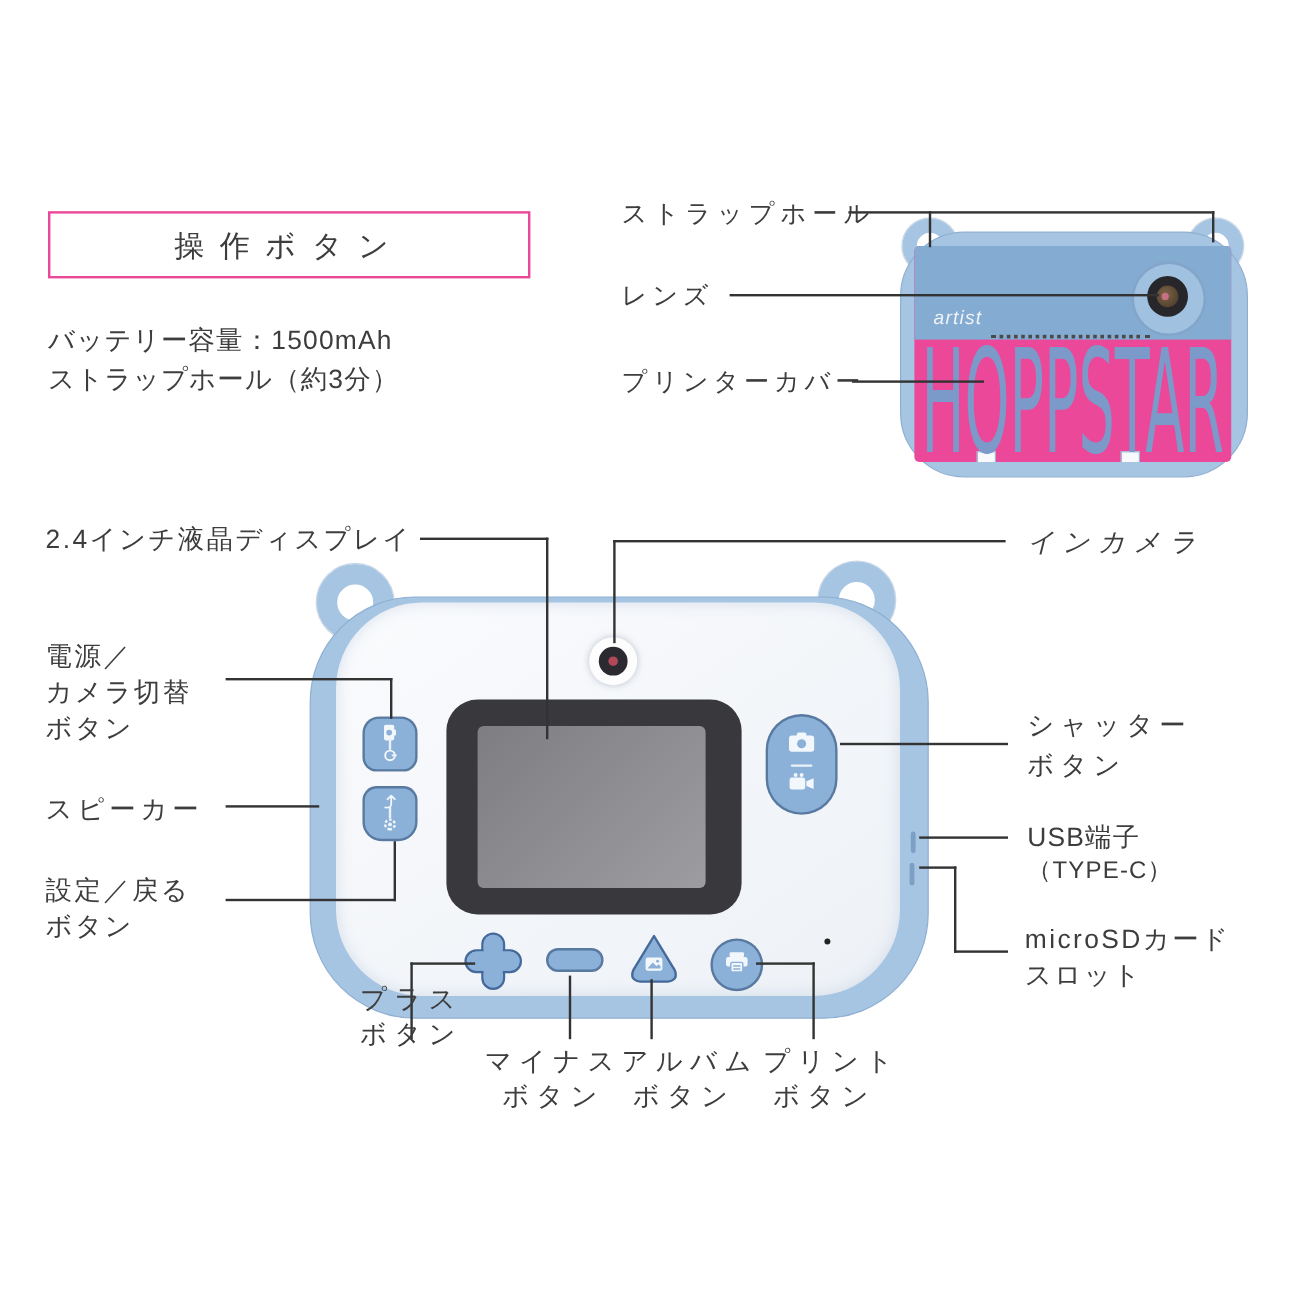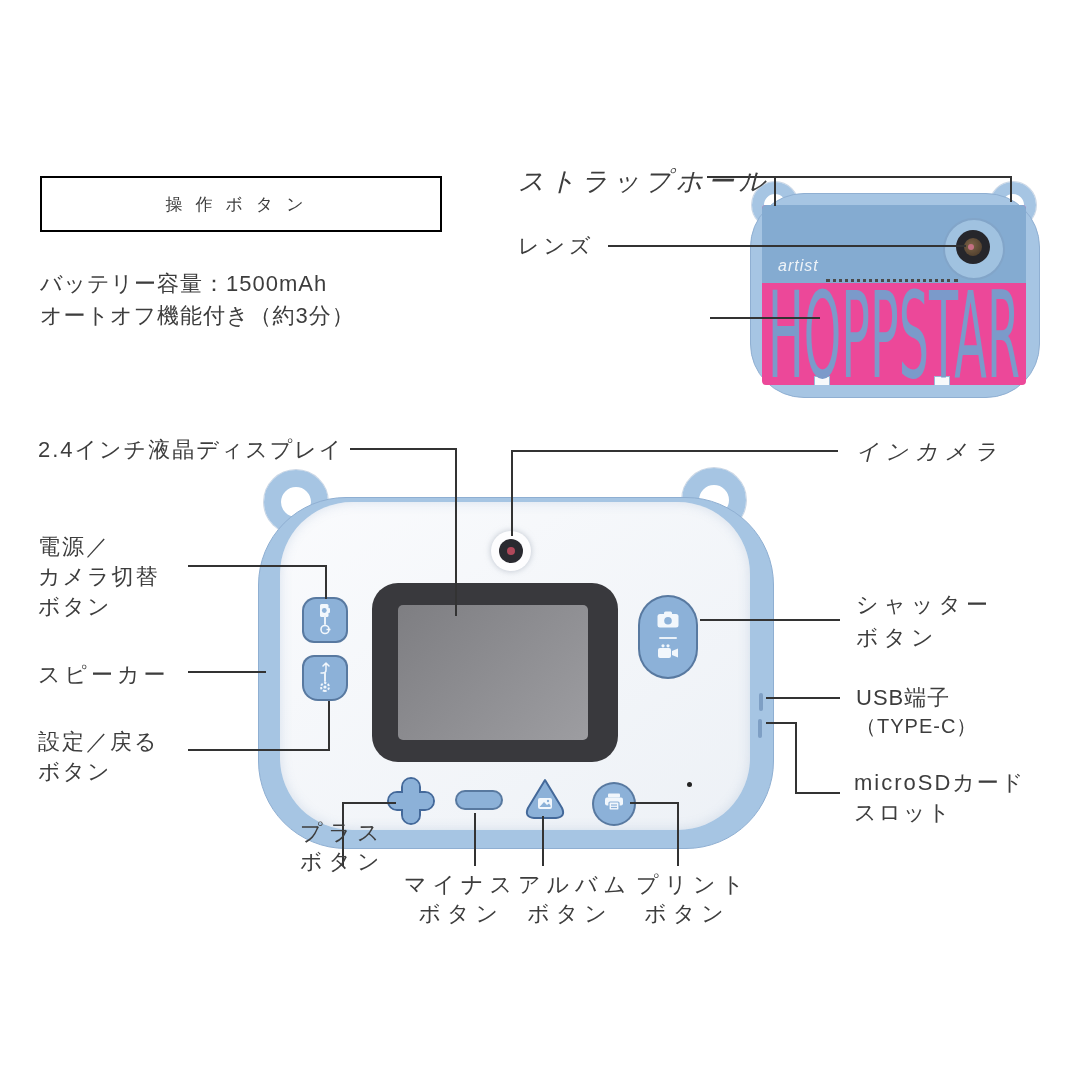--- a/index.html
+++ b/index.html
@@ -2,22 +2,22 @@
 <html><head>
 <meta charset="utf-8">
 <style>
   html,body{margin:0;padding:0;background:#fff;}
   #stage{position:relative;width:1080px;height:1080px;background:#ffffff;overflow:hidden;
          font-family:"Liberation Sans","DejaVu Sans",sans-serif;color:#3d3d3d;}
   .ln{position:absolute;background:#333;z-index:5;}
   .lbl{position:absolute;font-size:22px;letter-spacing:3px;color:#3d3d3d;z-index:6;white-space:nowrap;}
   .two{line-height:30px;}
   
-  .opsbox{position:absolute;left:40px;top:176px;width:398px;height:52px;border:2px solid #000000;
-          display:flex;align-items:center;justify-content:center;font-size:17px;letter-spacing:13px;z-index:6;}
+  .opsbox{position:absolute;left:40px;top:176px;width:398px;height:52px;border:2px solid #ec4899;
+          display:flex;align-items:center;justify-content:center;font-size:25px;letter-spacing:13px;z-index:6;}
   
   .donut{position:absolute;border-radius:50%;background:transparent;z-index:1;}
   .body-blue{position:absolute;background:#a6c5e3;border:1px solid #8fafd2;z-index:2;}
   .face{position:absolute;background:linear-gradient(145deg,#fafbfd,#edf1f6);border-radius:72px;z-index:3;
         box-shadow:inset 0 0 12px rgba(120,150,190,.25);}
   .btn{position:absolute;background:#8cb1d8;border:2px solid rgba(45,75,115,.55);z-index:4;
        display:flex;flex-direction:column;align-items:center;justify-content:center;gap:3px;}
   .rot{transform:rotate(90deg);display:flex;}
   .mini-divider{width:14px;height:2px;background:#eaf1f8;border-radius:1px;transform:rotate(90deg);}
   .notch{position:absolute;background:#7e9fc4;border-radius:2px;z-index:4;}
@@ -25,21 +25,21 @@
 </style>
 </head>
 <body>
 
 <div id="stage">
 
   <div class="opsbox">
     <span>操作ボタン</span>
   </div>
   <div class="lbl" style="left:40px;top:269px;letter-spacing:1px;">バッテリー容量：1500mAh</div>
-  <div class="lbl" style="left:40px;top:301px;letter-spacing:1px;">オートオフ機能付き（約3分）</div>
+  <div class="lbl" style="left:40px;top:301px;letter-spacing:1px;">ストラップホール（約3分）</div>
 
   <div style="position:absolute;left:748px;top:170px;width:292px;height:226px;z-index:1;">
     <div class="donut" style="left:4px;top:12px;width:22px;height:22px;border:12px solid #a6c5e3;box-shadow:0 0 0 1px rgba(110,140,180,.35);"></div>
     <div class="donut" style="left:242px;top:12px;width:22px;height:22px;border:12px solid #a6c5e3;box-shadow:0 0 0 1px rgba(110,140,180,.35);"></div>
     <div class="body-blue" style="left:2px;top:23px;width:288px;height:203px;border-radius:54px;"></div>
     <div style="position:absolute;left:14px;top:35px;width:264px;height:180px;border-radius:4px;overflow:hidden;background:#ec4899;z-index:3;">
       <div style="position:absolute;left:0;top:0;width:264px;height:78px;background:#84abd1;"></div>
       <div style="position:absolute;left:16px;top:52px;color:#eef3f8;font-size:16px;letter-spacing:1px;font-style:italic;">artist</div>
       <div style="position:absolute;left:64px;top:74px;width:132px;height:0;border-top:3px dotted #4a4a4a;"></div>
       <svg class="brandletters" style="left:0;top:79px;" width="264" height="101" viewBox="0 0 264 101">
@@ -173,22 +173,23 @@
   <div class="ln" style="left:766px;top:722px;width:31px;height:2px;"></div>
   <div class="ln" style="left:795px;top:722px;width:2px;height:72px;"></div>
   <div class="ln" style="left:795px;top:792px;width:45px;height:2px;"></div>
   <div class="ln" style="left:342px;top:802px;width:54px;height:2px;"></div>
   <div class="ln" style="left:342px;top:802px;width:2px;height:64px;"></div>
   <div class="ln" style="left:474px;top:813px;width:2px;height:53px;"></div>
   <div class="ln" style="left:542px;top:816px;width:2px;height:50px;"></div>
   <div class="ln" style="left:630px;top:802px;width:49px;height:2px;"></div>
   <div class="ln" style="left:677px;top:802px;width:2px;height:64px;"></div>
 
-  <div class="lbl" style="left:518px;top:164px;font-size:26px;letter-spacing:5px;font-style:italic;">ストラップホール</div>
+  <div class="lbl" style="left:518px;top:164px;font-size:21px;letter-spacing:5px;">ストラップホール</div>
   <div class="lbl" style="left:518px;top:232px;font-size:21px;letter-spacing:4px;">レンズ</div>
+  <div class="lbl" style="left:518px;top:304px;font-size:21px;letter-spacing:4px;">プリンターカバー</div>
 
   <div class="lbl" style="left:38px;top:435px;letter-spacing:2px;">2.4インチ液晶ディスプレイ</div>
   <div class="lbl" style="left:856px;top:437px;letter-spacing:7px;font-style:italic;">インカメラ</div>
 
   <div class="lbl two" style="left:38px;top:532px;letter-spacing:2px;">
     <div>電源／</div>
     <div>カメラ切替</div>
     <div>ボタン</div>
   </div>
   <div class="lbl" style="left:38px;top:660px;letter-spacing:4px;font-family:Liberation Mono, monospace;">スピーカー</div>

